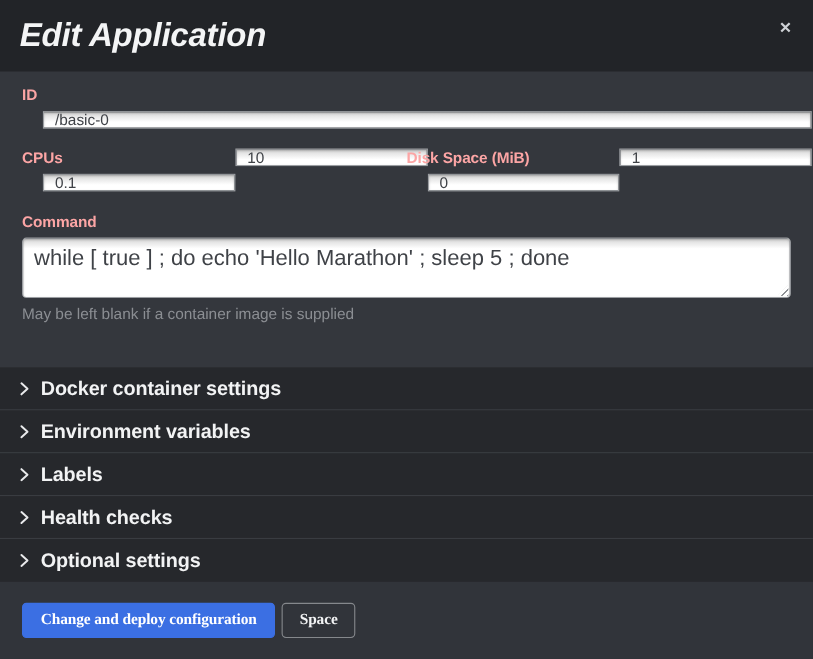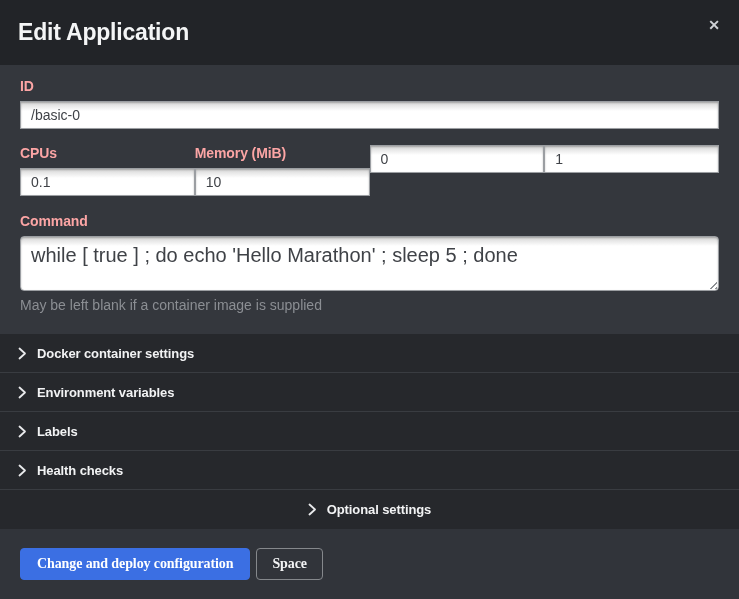--- a/index.html
+++ b/index.html
@@ -22,23 +22,24 @@
     height: 65px;
     flex: 0 0 65px;
     background: #222428;
     display: flex;
     align-items: center;
     padding: 0 18px;
     position: relative;
   }
   .modal-title {
     color: #f4f5f6;
-    font-size: 23px;
+    font-size: 30px;
     font-weight: 600;
     letter-spacing: -0.2px;
+    font-style: italic;
   }
   .modal-close {
     position: absolute;
     top: 15px;
     right: 15px;
     width: 20px;
     height: 20px;
     border: none;
     background: transparent;
     color: #cfd2d6;
@@ -58,30 +59,31 @@
   .field-label {
     display: block;
     color: #fca5a5;
     font-size: 14px;
     font-weight: 700;
     margin-bottom: 7px;
     letter-spacing: -0.1px;
   }
   .text-input {
     width: 100%;
-    height: 28px;
+    height: 16px;
     border: 1px solid #9b9ea2;
     border-radius: 0;
     background: linear-gradient(#d6d6d6, #ffffff 9px);
     box-shadow: inset 0 1px 2px rgba(0,0,0,0.25);
     padding: 0 10px;
     font-family: "Liberation Sans", sans-serif;
     font-size: 14px;
     color: #3f4247;
     outline: none;
+    margin-left: 19px;
   }
   .field-group { margin-bottom: 16px; }
   .field-row {
     display: grid;
     grid-template-columns: repeat(4, 1fr);
     column-gap: 0;
     margin-bottom: 17px;
   }
   .textarea-wrap { position: relative; }
   .command-textarea {
@@ -121,31 +123,31 @@
     background: #26282c;
   }
   .section-row {
     height: 39px;
     display: flex;
     align-items: center;
     padding: 0 18px;
     border-bottom: 1px solid #393c41;
     cursor: pointer;
   }
-  .section-row:last-child { border-bottom: none; justify-content: center; }
+  .section-row:last-child { border-bottom: none; }
   .chevron {
     width: 9px;
     height: 13px;
     margin-right: 10px;
     flex: 0 0 auto;
     display: block;
   }
   .section-title {
     color: #f2f3f4;
-    font-size: 13px;
+    font-size: 18px;
     font-weight: 700;
     letter-spacing: -0.1px;
   }
 
   
   .modal-footer {
     flex: 0 0 70px;
     background: #31343a;
     display: flex;
     align-items: center;
@@ -190,24 +192,24 @@
       <label class="field-label">ID</label>
       <input class="text-input" type="text" value="/basic-0" style="">
     </div>
 
     <div class="field-row">
       <div>
         <label class="field-label">CPUs</label>
         <input class="text-input" type="text" value="0.1" style="">
       </div>
       <div>
-        <label class="field-label">Memory (MiB)</label>
         <input class="text-input" type="text" value="10" style="">
       </div>
       <div>
+        <label class="field-label">Disk Space (MiB)</label>
         <input class="text-input" type="text" value="0" style="">
       </div>
       <div>
         <input class="text-input" type="text" value="1" style="">
       </div>
     </div>
 
     <div class="field-group">
       <label class="field-label">Command</label>
       <div class="textarea-wrap">

